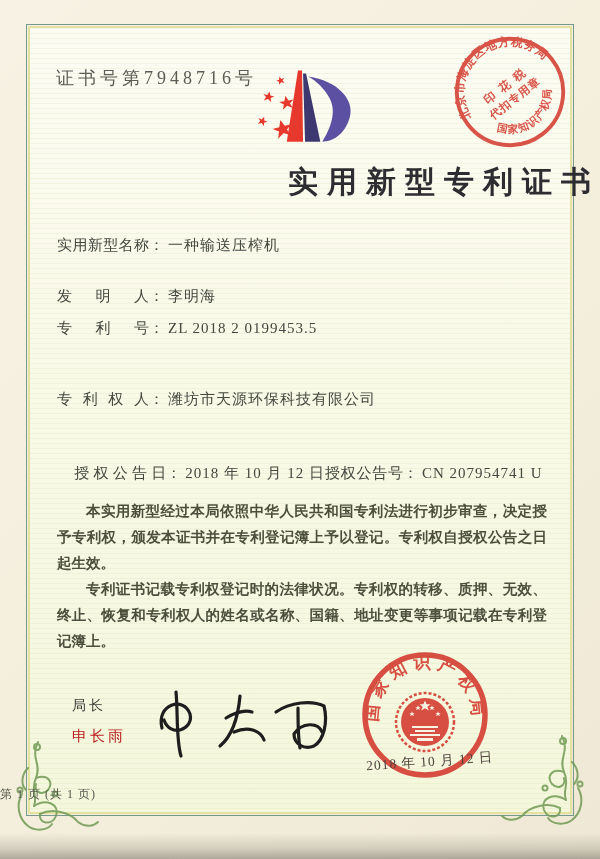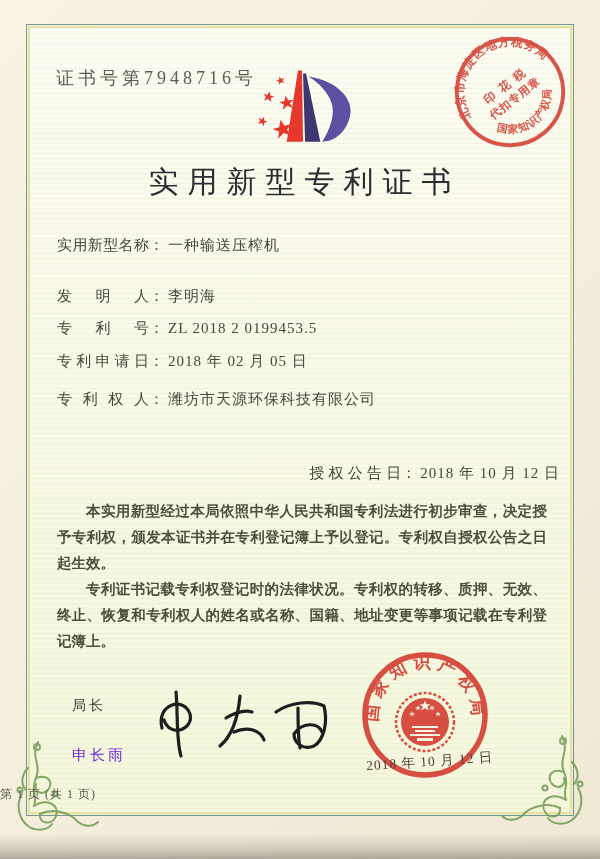--- a/index.html
+++ b/index.html
@@ -19,35 +19,35 @@
   .frame-inner{position:absolute;inset:1px;border:2px solid #e3e2a0;box-sizing:border-box;
     background:
       repeating-linear-gradient(180deg,rgba(193,208,150,.16) 0px,rgba(193,208,150,.16) 1px,rgba(0,0,0,0) 1px,rgba(0,0,0,0) 5px),
       linear-gradient(180deg,#fdfcf3 0%,#f9f9e8 45%,#f4f7dc 100%);}
   .certnum{position:absolute;left:56px;top:66px;font-size:18px;letter-spacing:4px;color:#5c5c55;}
   
   .tax-stamp{position:absolute;left:452px;top:34px;width:116px;height:116px;
     transform:rotate(-38deg);opacity:.92;}
   
   .logo{position:absolute;left:240px;top:56px;width:122px;height:98px;}
-  .title{position:absolute;left:0;right:0;top:162px;text-align:center;
-    font-size:30px;font-weight:400;letter-spacing:9px;color:#2c2c31;text-indent:9px;}
+  .title{position:absolute;left:0;right:0;top:162px;text-align:right;
+    font-size:30px;font-weight:700;letter-spacing:9px;color:#2c2c31;text-indent:9px;}
   
   .field-row{position:absolute;left:57px;right:40px;font-size:15px;color:#44483f;white-space:nowrap;}
   .f-label{display:inline-block;width:92px;text-align:justify;text-align-last:justify;vertical-align:bottom;}
   .f-colon{display:inline-block;margin-right:4px;}
   .f-value{letter-spacing:1px;}
-  .grant-row{display:flex;justify-content:flex-end;}
+  .grant-row{display:flex;justify-content:center;}
   
   .body-text{position:absolute;left:57px;width:490px;top:498px;
     font-size:14.5px;line-height:26px;color:#4b4f3c;text-align:justify;}
   .body-text p{margin:0;text-indent:2em;font-weight:bold;}
   
   .sig-title{position:absolute;left:72px;top:697px;font-size:14px;letter-spacing:3px;color:#3d3d38;}
-  .sig-name{position:absolute;left:72px;top:727px;font-size:15px;letter-spacing:3px;color:#6d28d9;margin-top:19px;}
+  .sig-name{position:absolute;left:72px;top:727px;font-size:15px;letter-spacing:3px;color:#b91c1c;}
   .sig-hand{position:absolute;left:148px;top:684px;width:185px;height:82px;}
   
   .seal{position:absolute;left:360px;top:650px;width:130px;height:130px;opacity:.95;}
   .seal-date{position:absolute;left:366px;top:752px;width:150px;font-size:13.5px;color:#4d413a;
     letter-spacing:1px;transform:rotate(-4deg);white-space:nowrap;}
   .footer{position:absolute;left:0;right:0;top:786px;text-align:left;font-size:12px;color:#55584c;letter-spacing:1px;}
   
   .orn{position:absolute;width:92px;height:96px;}
   .orn-left{left:8px;top:738px;}
   .orn-right{left:500px;top:732px;transform:scaleX(-1);}
@@ -104,29 +104,29 @@
 
   <div class="field-row" style="top:287px">
     <span class="f-label">发明人</span><span class="f-colon">：</span><span class="f-value">李明海</span>
   </div>
   <div class="field-row" style="top:236px">
     <span class="f-label">实用新型名称</span><span class="f-colon">：</span><span class="f-value">一种输送压榨机</span>
   </div>
   <div class="field-row" style="top:319px">
     <span class="f-label">专利号</span><span class="f-colon">：</span><span class="f-value">ZL 2018 2 0199453.5</span>
   </div>
-  <div class="field-row" style="top:352px">
-    <span class="f-label">专利申请日</span><span class="f-colon">：</span><span class="f-value">2018 年 02 月 05 日</span>
-  </div>
   <div class="field-row" style="top:390px">
     <span class="f-label">专利权人</span><span class="f-colon">：</span><span class="f-value">潍坊市天源环保科技有限公司</span>
   </div>
   <div class="field-row grant-row" style="top:464px">
     <span>
       <span class="f-label">授权公告日</span><span class="f-colon">：</span><span class="f-value">2018 年 10 月 12 日</span>
+    </span>
+    <span>
+      <span class="f-label" style="width:78px">授权公告号</span><span class="f-colon">：</span><span class="f-value">CN 207954741 U</span>
     </span>
   </div>
 
   <div class="body-text">
     <p>本实用新型经过本局依照中华人民共和国专利法进行初步审查，决定授予专利权，颁发本证书并在专利登记簿上予以登记。专利权自授权公告之日起生效。</p>
     <p>专利证书记载专利权登记时的法律状况。专利权的转移、质押、无效、终止、恢复和专利权人的姓名或名称、国籍、地址变更等事项记载在专利登记簿上。</p>
   </div>
 
   <div class="sig-title">局长</div>
   <div class="sig-name">申长雨</div>

